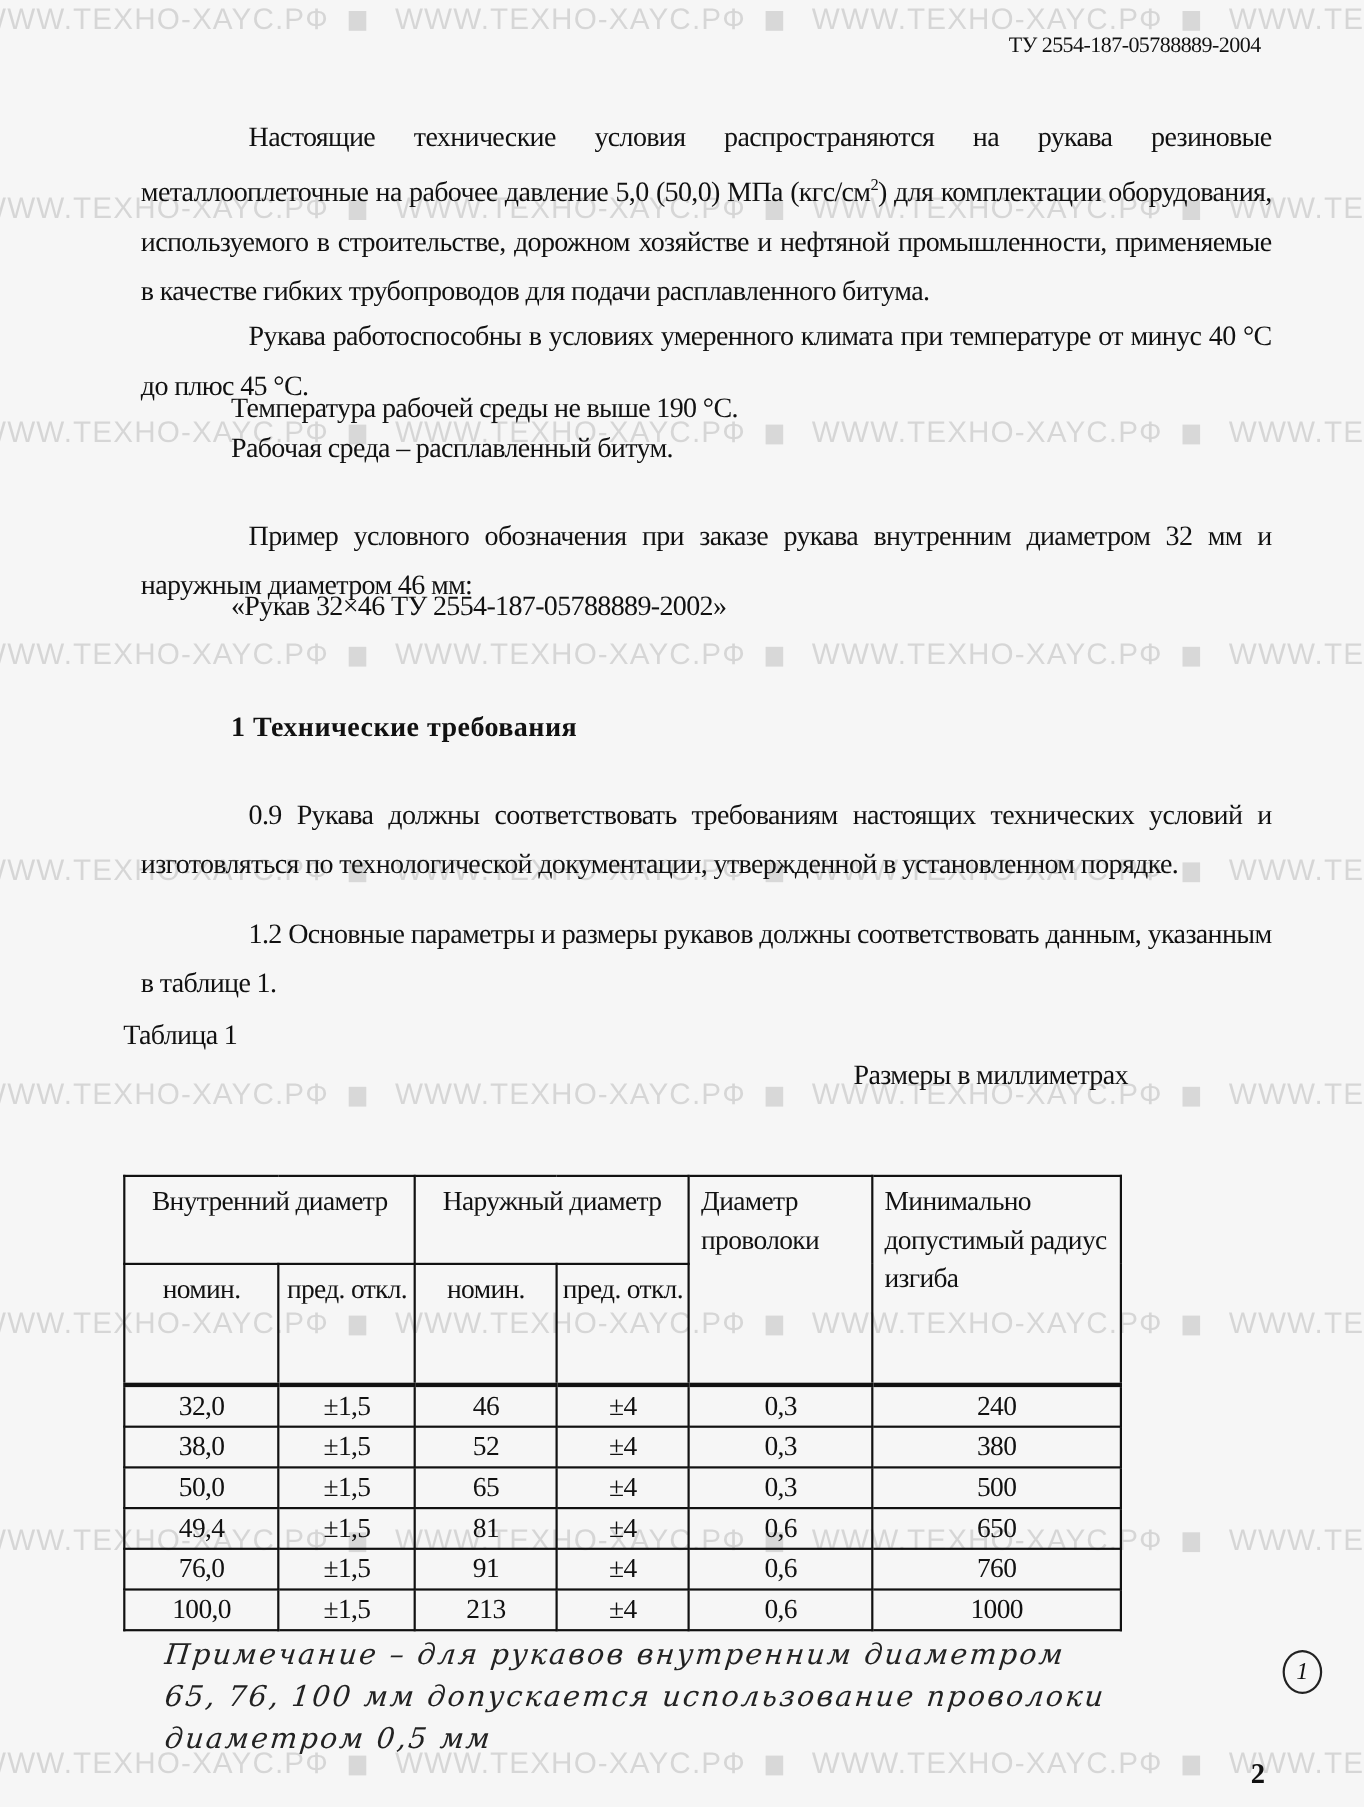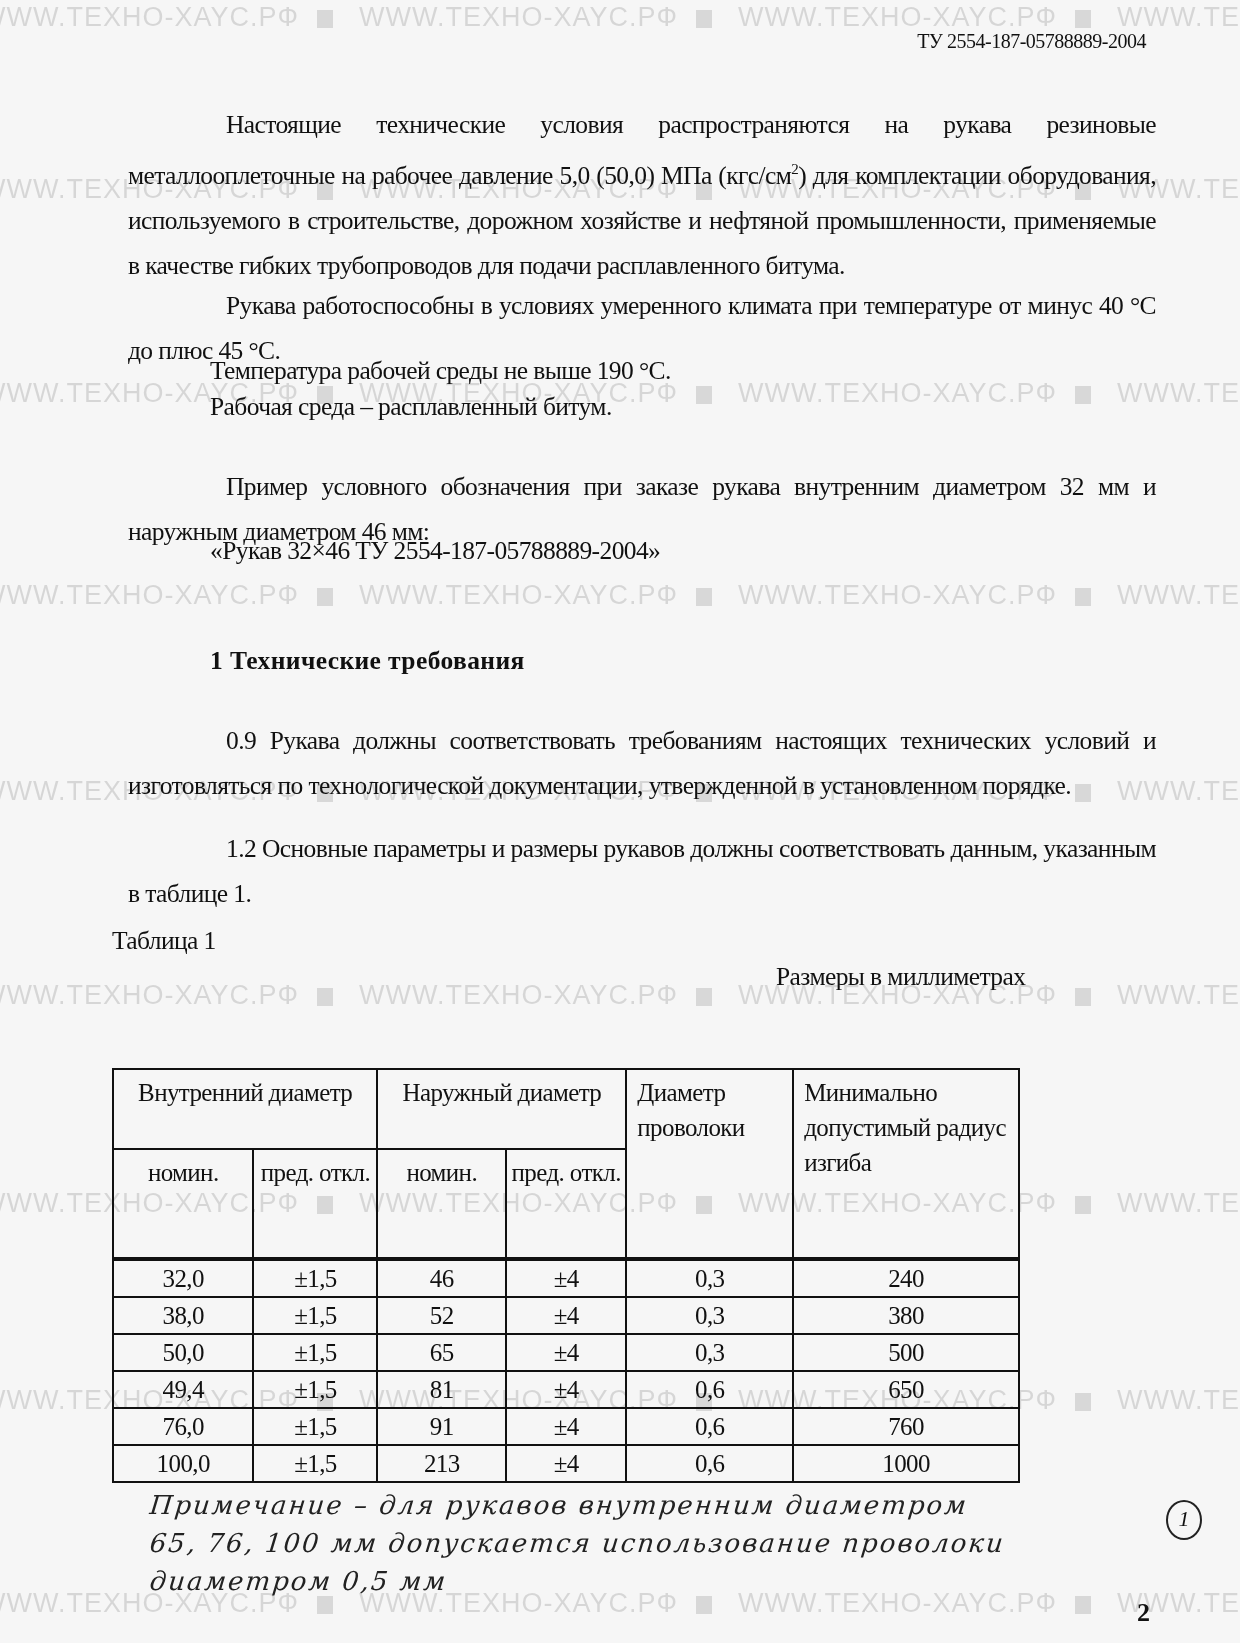--- a/index.html
+++ b/index.html
@@ -61,21 +61,21 @@
 <div class="wm" style="top:1385px"><span style="margin-left:-20px">WWW.TEXHO-XAYC.PФ</span><i class="logo"></i><span>WWW.TEXHO-XAYC.PФ</span><i class="logo"></i><span>WWW.TEXHO-XAYC.PФ</span><i class="logo"></i><span>WWW.TEXHO-XAYC.PФ</span></div>
 <div class="wm" style="top:1588px"><span style="margin-left:-20px">WWW.TEXHO-XAYC.PФ</span><i class="logo"></i><span>WWW.TEXHO-XAYC.PФ</span><i class="logo"></i><span>WWW.TEXHO-XAYC.PФ</span><i class="logo"></i><span>WWW.TEXHO-XAYC.PФ</span></div>
 
 <div class="header-code">ТУ 2554-187-05788889-2004</div>
 
 <div class="p ind" style="top:102px"><span>Настоящие технические условия распространяются на рукава резиновые металлооплеточные на рабочее давление 5,0 (50,0) МПа (кгс/см</span><sup>2</sup><span>) для комплектации оборудования, используемого в строительстве, дорожном хозяйстве и нефтяной промышленности, применяемые в качестве гибких трубопроводов для подачи расплавленного битума.</span></div>
 <div class="p ind" style="top:283px">Рукава работоспособны в условиях умеренного климата при температуре от минус 40 °С до плюс 45 °С.</div>
 <div class="line" style="left:210px; top:356px">Температура рабочей среды не выше 190 °С.</div>
 <div class="line" style="left:210px; top:392px">Рабочая среда – расплавленный битум.</div>
 <div class="p ind" style="top:464px">Пример условного обозначения при заказе рукава внутренним диаметром 32 мм и наружным диаметром 46 мм:</div>
-<div class="line" style="left:210px; top:536px">«Рукав 32×46 ТУ 2554-187-05788889-2004»</div>
+<div class="line" style="left:210px; top:536px">«Рукав 32×46 ТУ 2554-187-05788889-2002»</div>
 
 <div class="line sec-title" style="left:210px; top:646px">1 Технические требования</div>
 <div class="p ind" style="top:718px">0.9 Рукава должны соответствовать требованиям настоящих технических условий и изготовляться по технологической документации, утвержденной в установленном порядке.</div>
 <div class="p ind" style="top:826px">1.2 Основные параметры и размеры рукавов должны соответствовать данным, указанным в таблице 1.</div>
 
 <div class="line" style="left:112px; top:926px">Таблица 1</div>
 <div class="line" style="left:776px; top:962px">Размеры в миллиметрах</div>
 
 <table class="data">
   <colgroup>

